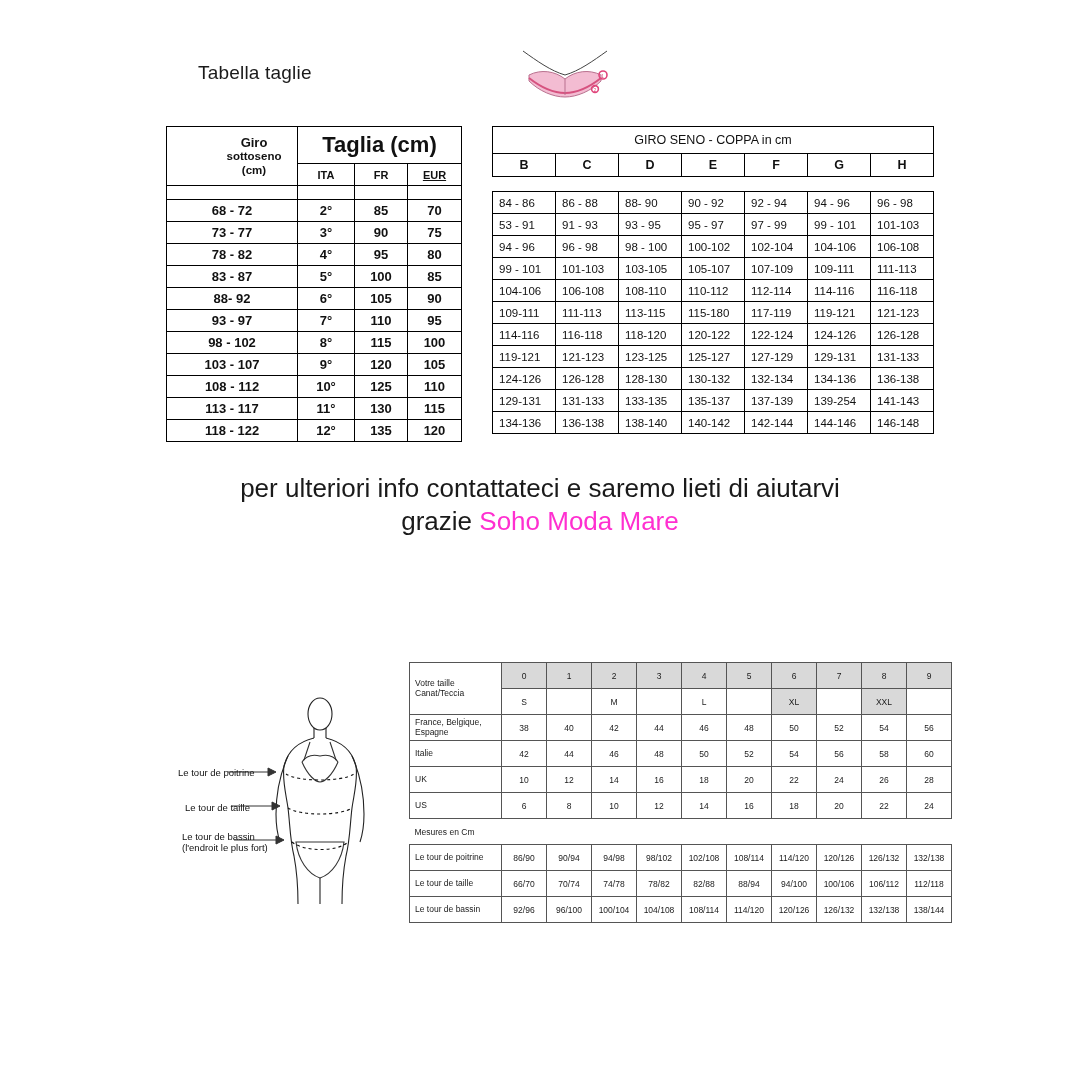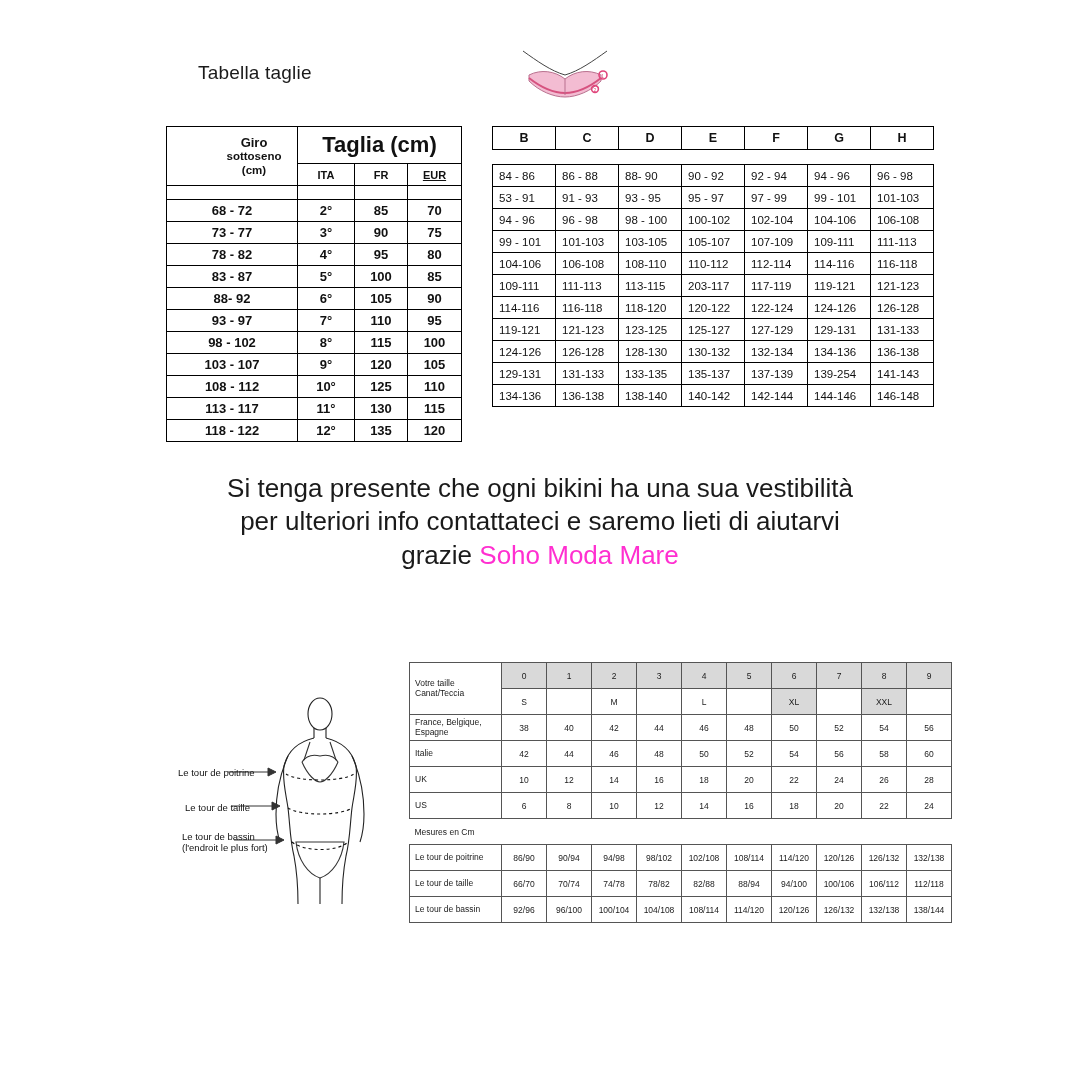--- a/index.html
+++ b/index.html
@@ -289,20 +289,23 @@
       <td class="ita">12°</td>
       <td>135</td>
       <td>120</td>
     </tr>
   </tbody>
 </table>
 
 <table id="table-coppa">
   <tbody>
     <tr>
+      <td class="title-cell" colspan="7">GIRO SENO -  COPPA in cm</td>
+    </tr>
+    <tr>
       <td class="letter-cell">B</td>
       <td class="letter-cell">C</td>
       <td class="letter-cell">D</td>
       <td class="letter-cell">E</td>
       <td class="letter-cell">F</td>
       <td class="letter-cell">G</td>
       <td class="letter-cell">H</td>
     </tr>
     <tr class="gap-row">
       <td class="edge"></td>
@@ -356,21 +359,21 @@
       <td>108-110</td>
       <td>110-112</td>
       <td>112-114</td>
       <td>114-116</td>
       <td>116-118</td>
     </tr>
     <tr>
       <td>109-111</td>
       <td>111-113</td>
       <td>113-115</td>
-      <td>203-117</td>
+      <td>115-180</td>
       <td>117-119</td>
       <td>119-121</td>
       <td>121-123</td>
     </tr>
     <tr>
       <td>114-116</td>
       <td>116-118</td>
       <td>118-120</td>
       <td>120-122</td>
       <td>122-124</td>
@@ -410,21 +413,20 @@
       <td>138-140</td>
       <td>140-142</td>
       <td>142-144</td>
       <td>144-146</td>
       <td>146-148</td>
     </tr>
   </tbody>
 </table>
 
 <div id="notice">
-  <div>Si tenga presente che ogni bikini ha una sua vestibilità</div>
   <div>per ulteriori info contattateci e saremo lieti di aiutarvi</div>
   <div>
     <span>grazie </span><span class="brand">Soho Moda Mare</span>
   </div>
 </div>
 
 <div id="figure">
   <svg width="240" height="230" viewBox="0 0 240 230" xmlns="http://www.w3.org/2000/svg">
     <g stroke="#222" stroke-width="1.1" fill="none">
 

